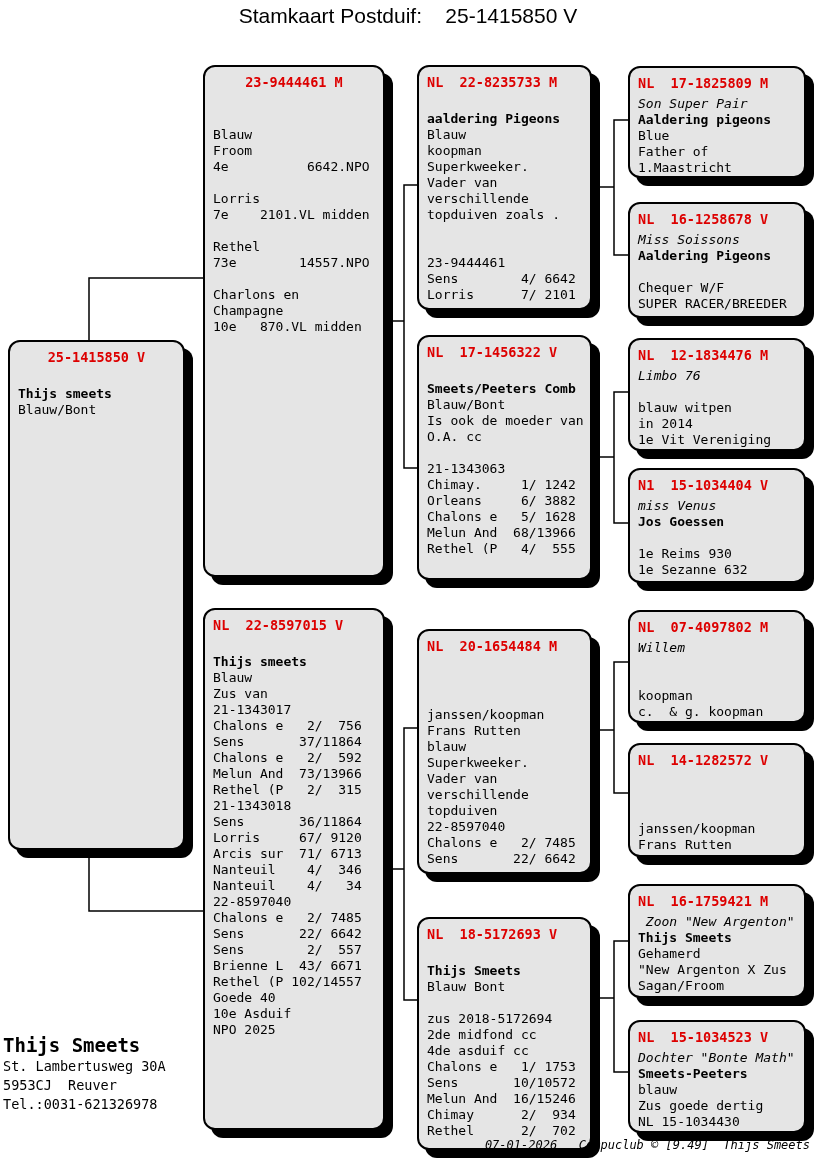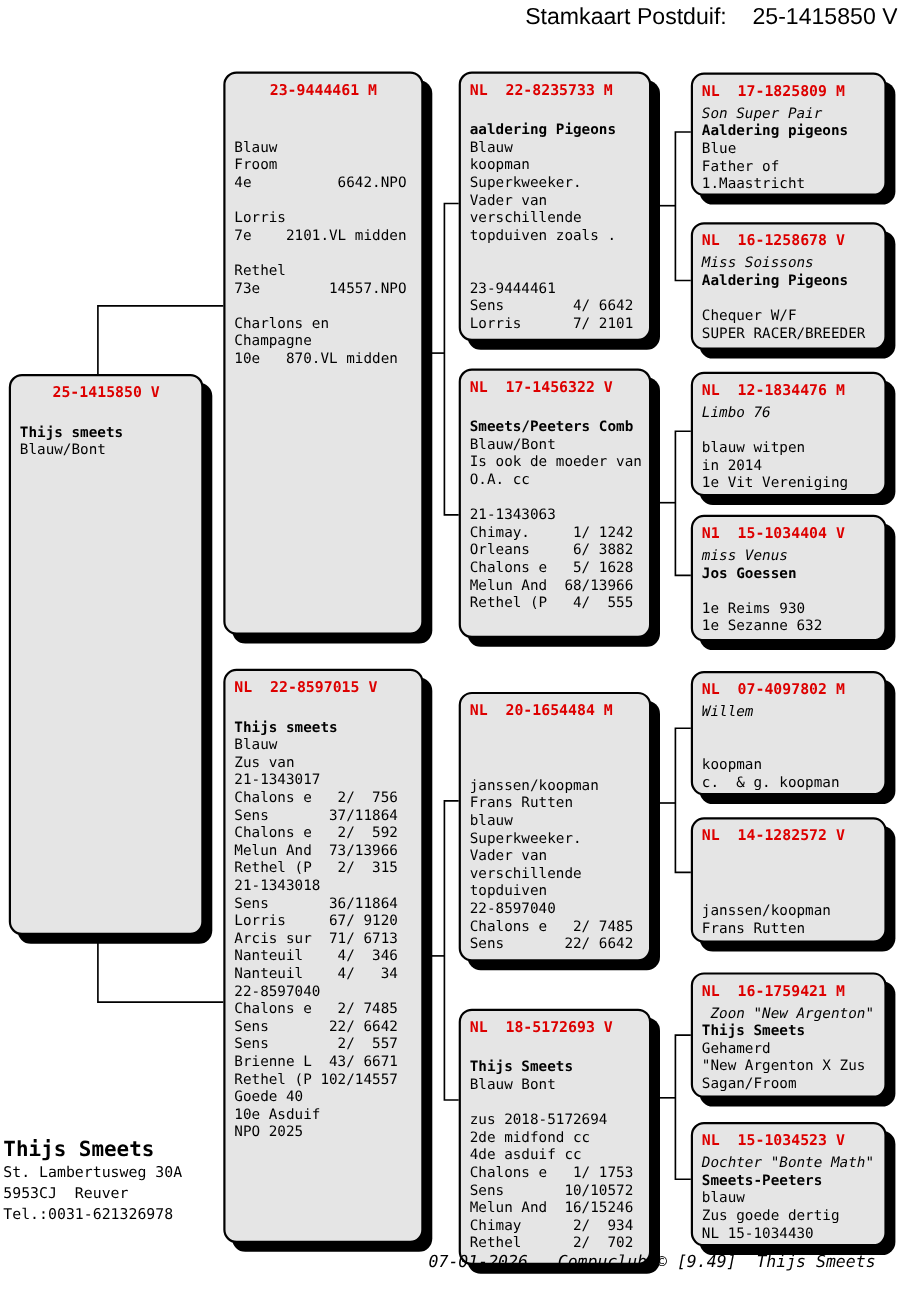--- a/index.html
+++ b/index.html
@@ -1,32 +1,32 @@
 <!DOCTYPE html>
 <html style="--accent: #dd0000;"><head>
 <meta charset="utf-8">
 <style>
   html,body{margin:0;padding:0;background:#fff;}
   #canvas{position:relative;width:816px;height:1172px;background:#fff;overflow:hidden;
           font-family:"DejaVu Sans Mono","Liberation Mono",monospace;color:#000;}
-  .title{position:absolute;top:4px;left:0;width:100%;text-align:right;
+  .title{position:absolute;top:4px;left:0;width:100%;text-align:center;
          font-family:"Liberation Sans","DejaVu Sans",sans-serif;font-size:21px;color:#000;white-space:pre;}
   .box{position:absolute;background:#e5e5e5;border:2px solid #000;border-radius:12px;
        box-shadow:8px 8px 0 #000;padding:6px 8px 0 8px;box-sizing:border-box;}
   .hdr{color:var(--accent,#dd0000);font-weight:bold;font-size:13.5px;line-height:18px;white-space:pre;text-align:left;}
   .center .hdr{text-align:center;}
   .body{margin-top:4px;font-size:13px;}
   .ln{white-space:pre;height:16px;line-height:16px;font-size:13px;}
   .ln.b{font-weight:bold;}
   .ln.i{font-style:italic;}
   .connectors{position:absolute;left:0;top:0;}
   .owner{position:absolute;left:3px;top:1033px;}
   .owner-name{font-weight:bold;font-size:19px;line-height:24px;white-space:pre;}
   .owner .ln{height:19px;line-height:19px;font-size:13.5px;}
-  .footer{position:absolute;right:20px;top:1138px;font-style:italic;font-size:15px;white-space:pre;}
+  .footer{position:absolute;right:6px;top:1138px;font-style:italic;font-size:12px;white-space:pre;}
 </style>
 </head>
 <body>
 
 <div id="canvas">
 
   <div class="title">Stamkaart Postduif:    25-1415850 V</div>
 
   <svg class="connectors" width="816" height="1172">
     <g fill="none" stroke="#000" stroke-width="1.5">

